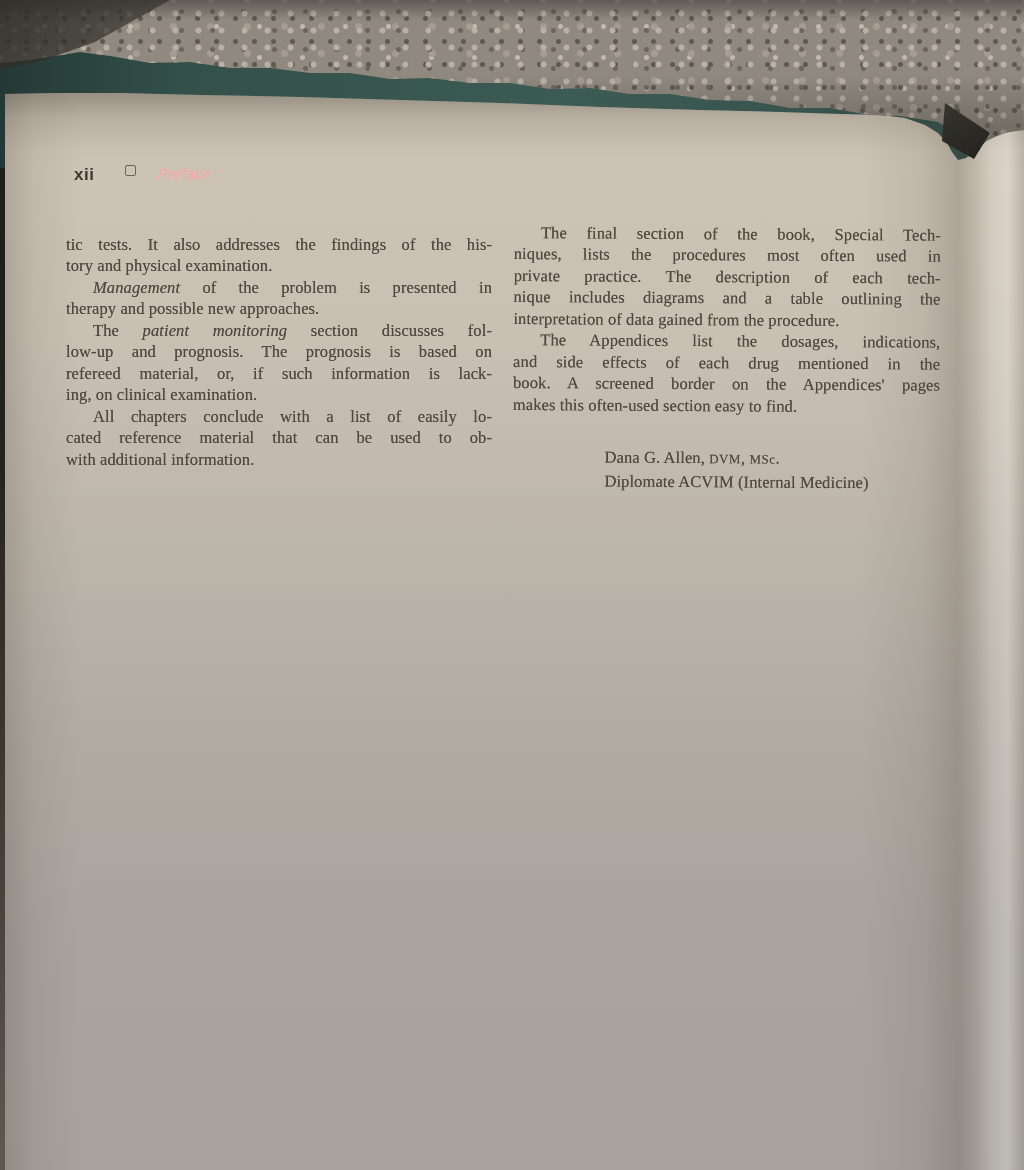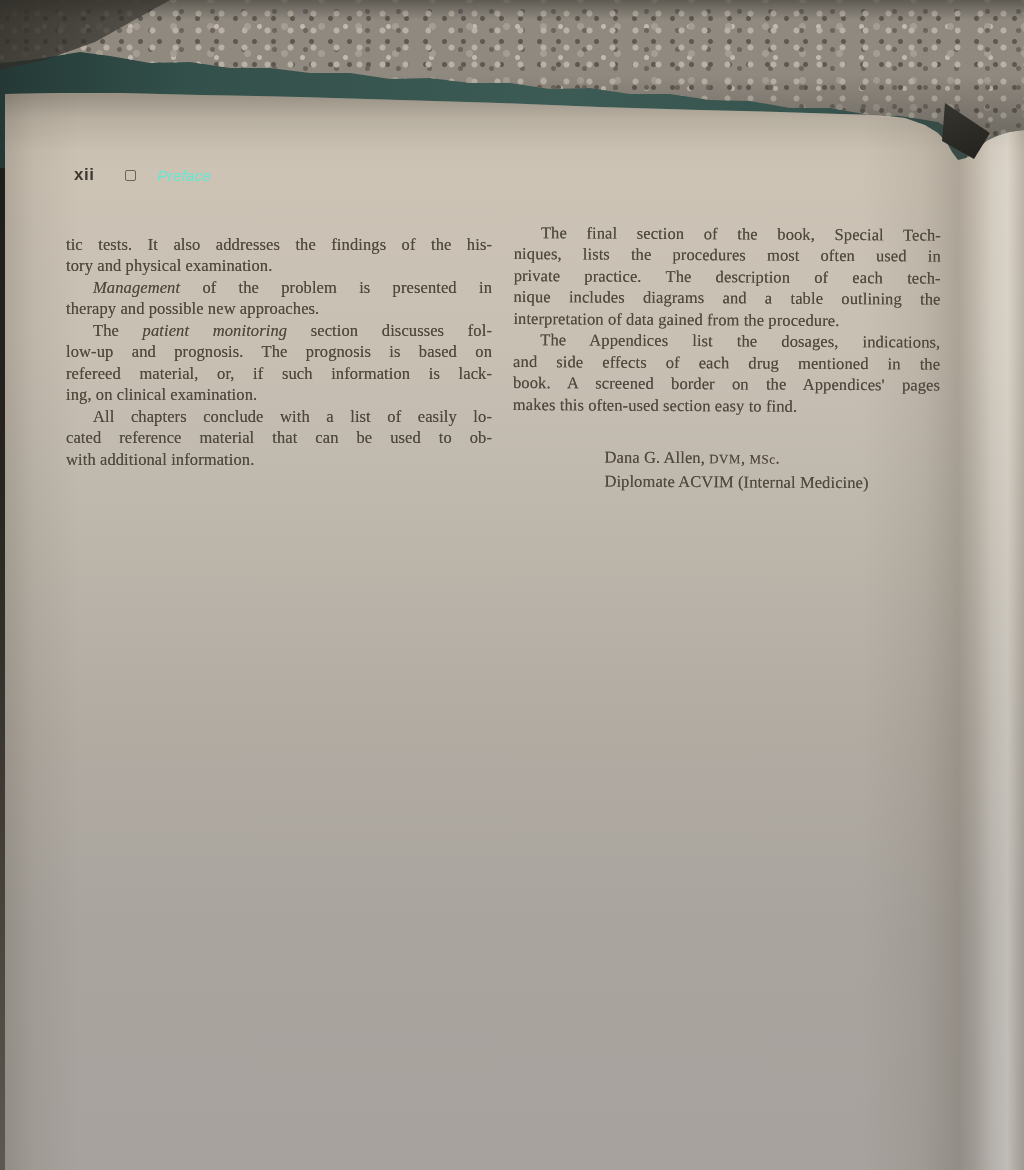--- a/index.html
+++ b/index.html
@@ -61,29 +61,29 @@
   }
   
   .pageGap{
     position:absolute;left:930px;top:95px;width:70px;height:70px;
     background:linear-gradient(160deg,#3a3832,#211f1b);
     clip-path:polygon(15px 8px,60px 38px,44px 64px,12px 46px);
   }
   
   .content{position:absolute;inset:0;color:#4f483c;}
   .header{
-    position:absolute;left:74px;top:165px;display:flex;align-items:center;
+    position:absolute;left:74px;top:165px;display:flex;align-items:flex-start;
     font-family:"Liberation Sans", sans-serif;
   }
   .pnum{font-weight:bold;font-size:17px;color:#3f3a31;letter-spacing:0.5px;}
   .sq{
     display:inline-block;width:9px;height:9px;border:1.6px solid #6a645a;
     border-radius:2px;margin-left:31px;
   }
-  .ptitle{font-style:italic;font-size:15px;color:#5eead4;margin-left:21px;letter-spacing:0.3px;}
+  .ptitle{font-style:italic;font-size:15px;color:#fca5a5;margin-left:21px;letter-spacing:0.3px;}
   .col{
     position:absolute;font-size:16.5px;line-height:21.45px;
     letter-spacing:0.1px;
     text-shadow:0 0 0.6px rgba(86,78,66,0.75);
   }
   .colL{left:66px;top:234px;width:426px;}
   .colR{left:514px;top:222px;width:427px;transform:rotate(0.35deg);transform-origin:0 0;}
   .line{text-align:justify;text-align-last:justify;}
   .line.last{text-align-last:left;}
   .line.ind{text-indent:27px;}

